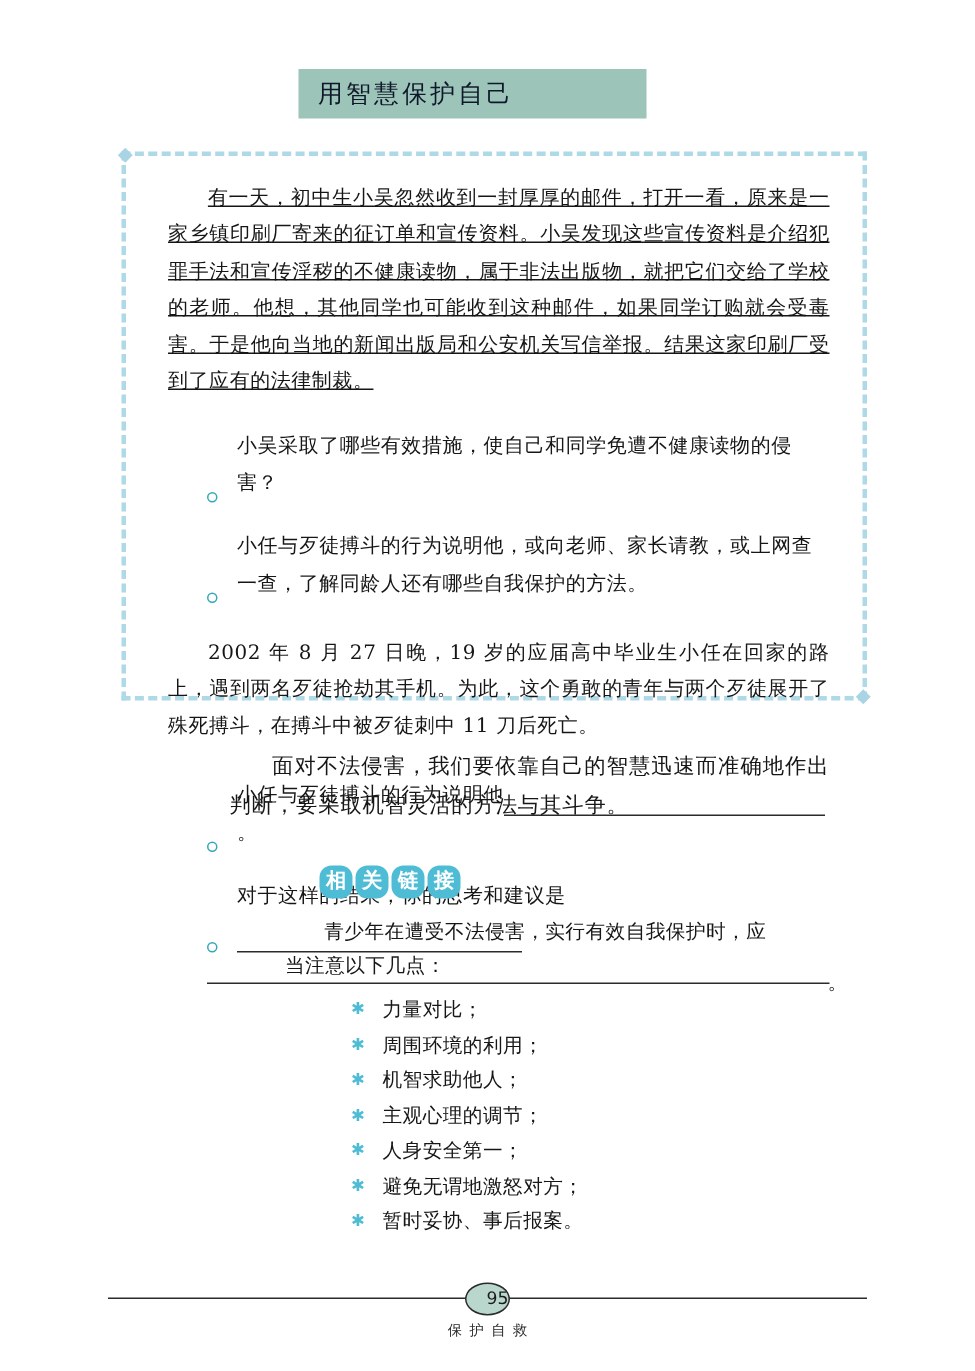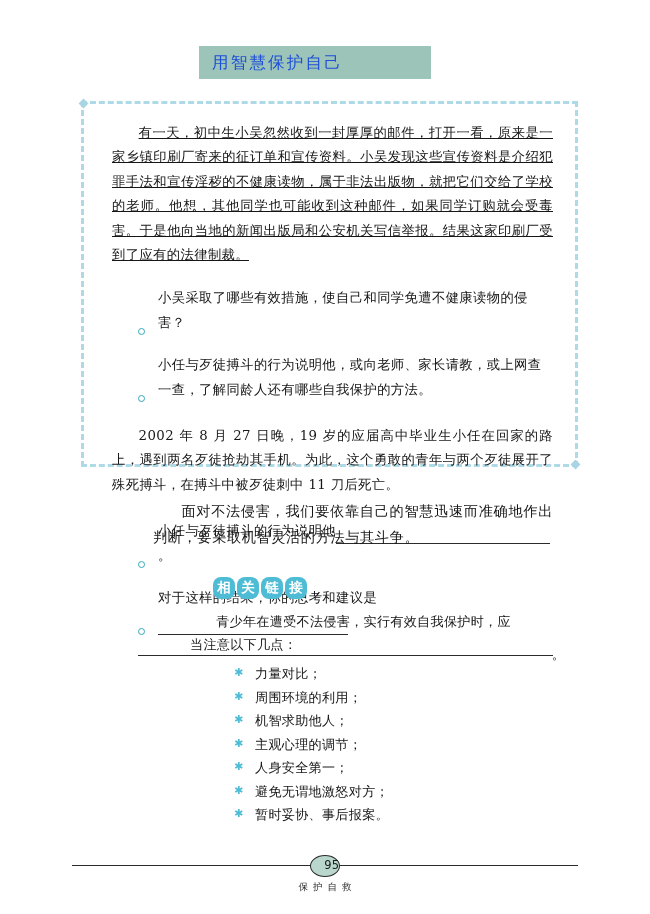--- a/index.html
+++ b/index.html
@@ -24,21 +24,21 @@
     width: 232px;
     height: 33px;
     background: #9cc4b8;
     display: flex;
     align-items: center;
   }
   .header-banner-title {
     font-family: "DejaVu Sans", "Liberation Sans", sans-serif;
     font-size: 16.5px;
     letter-spacing: 2.2px;
-    color: #1d4ed8;
+    color: #0f172a;
     padding-left: 13px;
     font-weight: 400;
   }
 
   
   .case-box {
     position: absolute;
     left: 81px;
     top: 101px;
     width: 497px;

